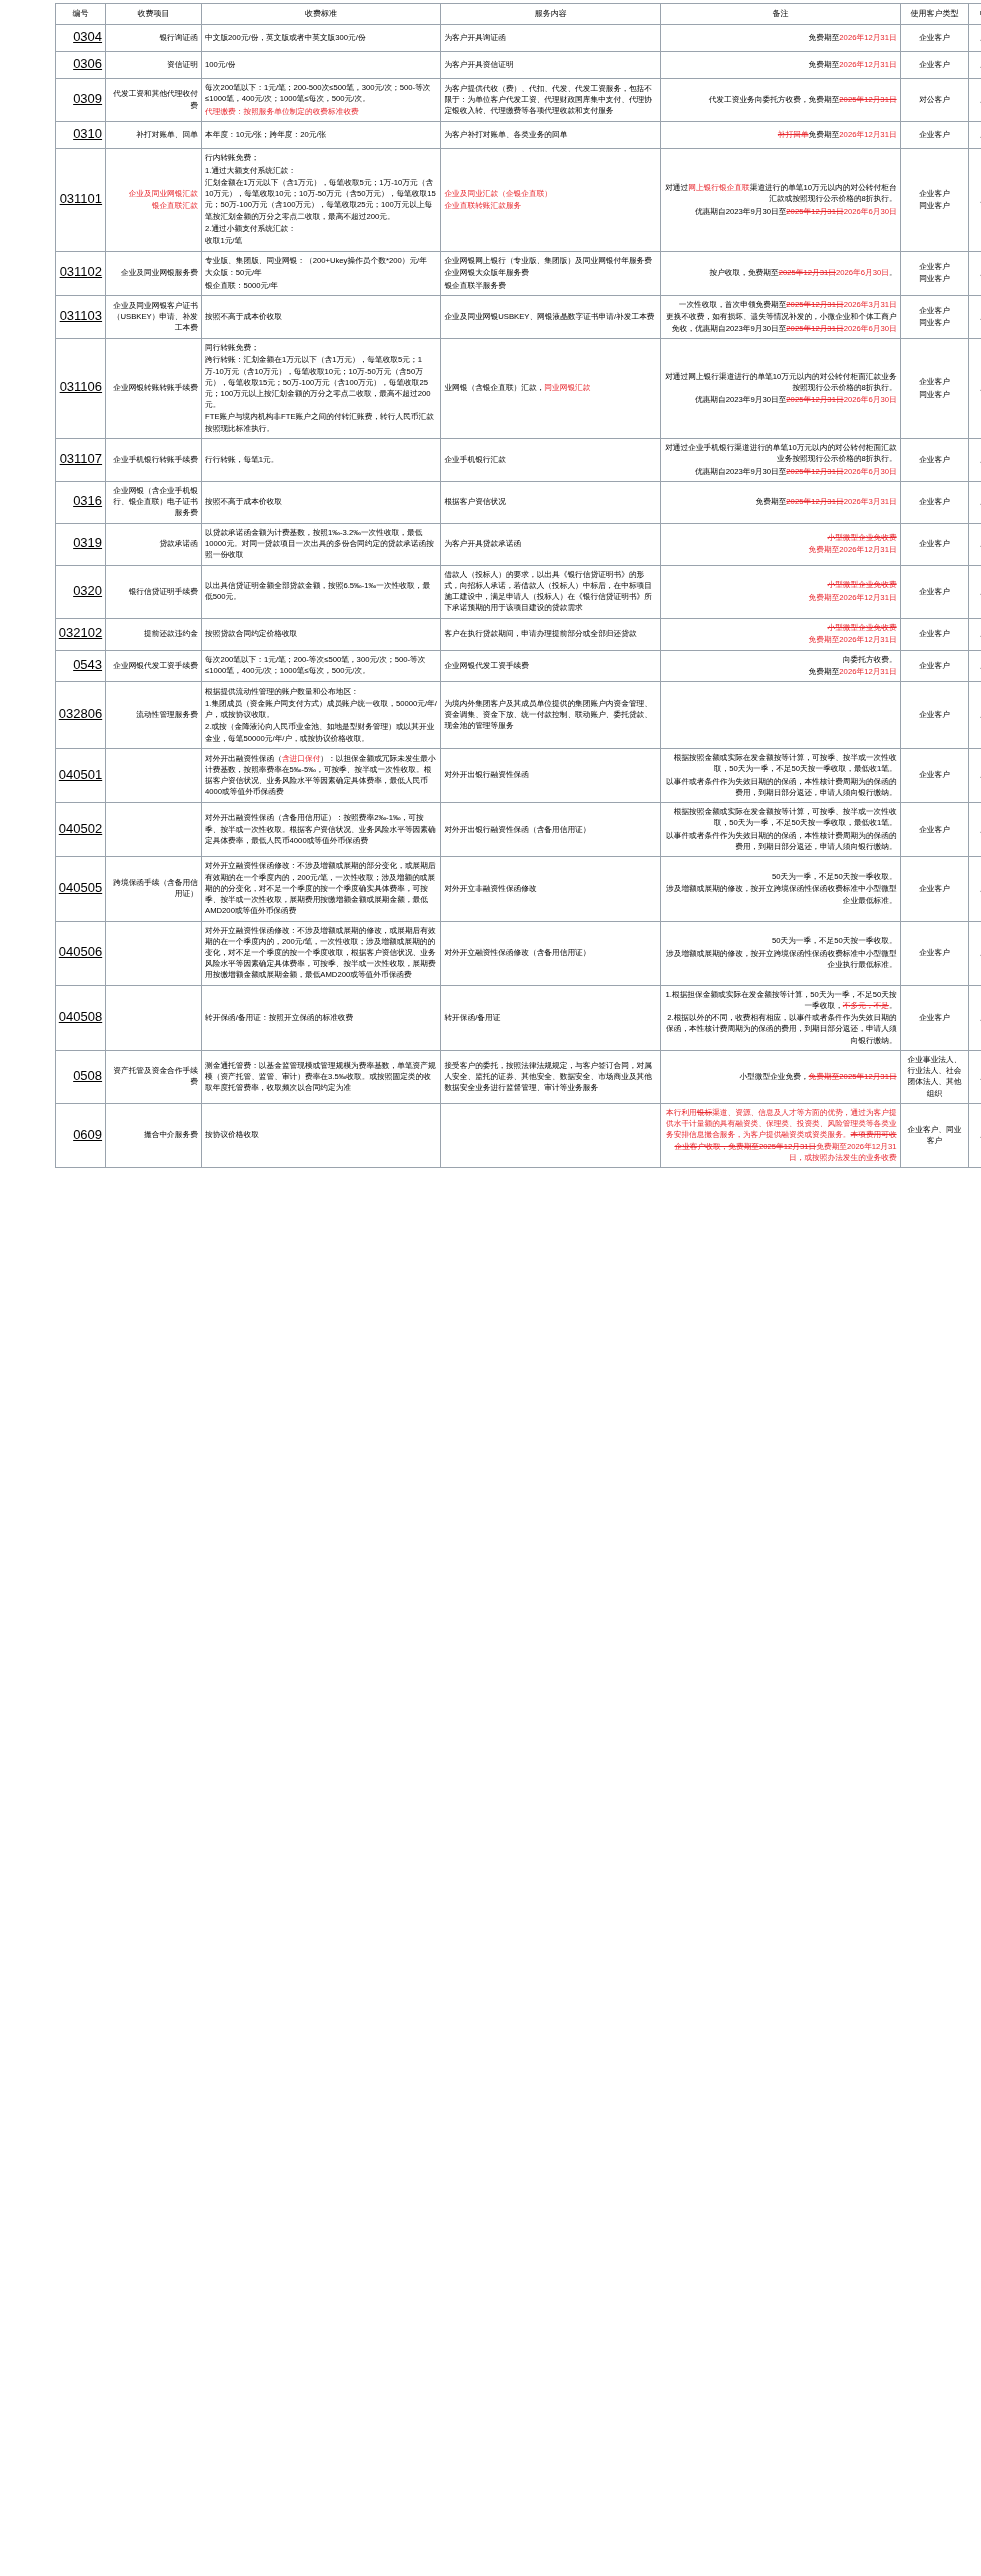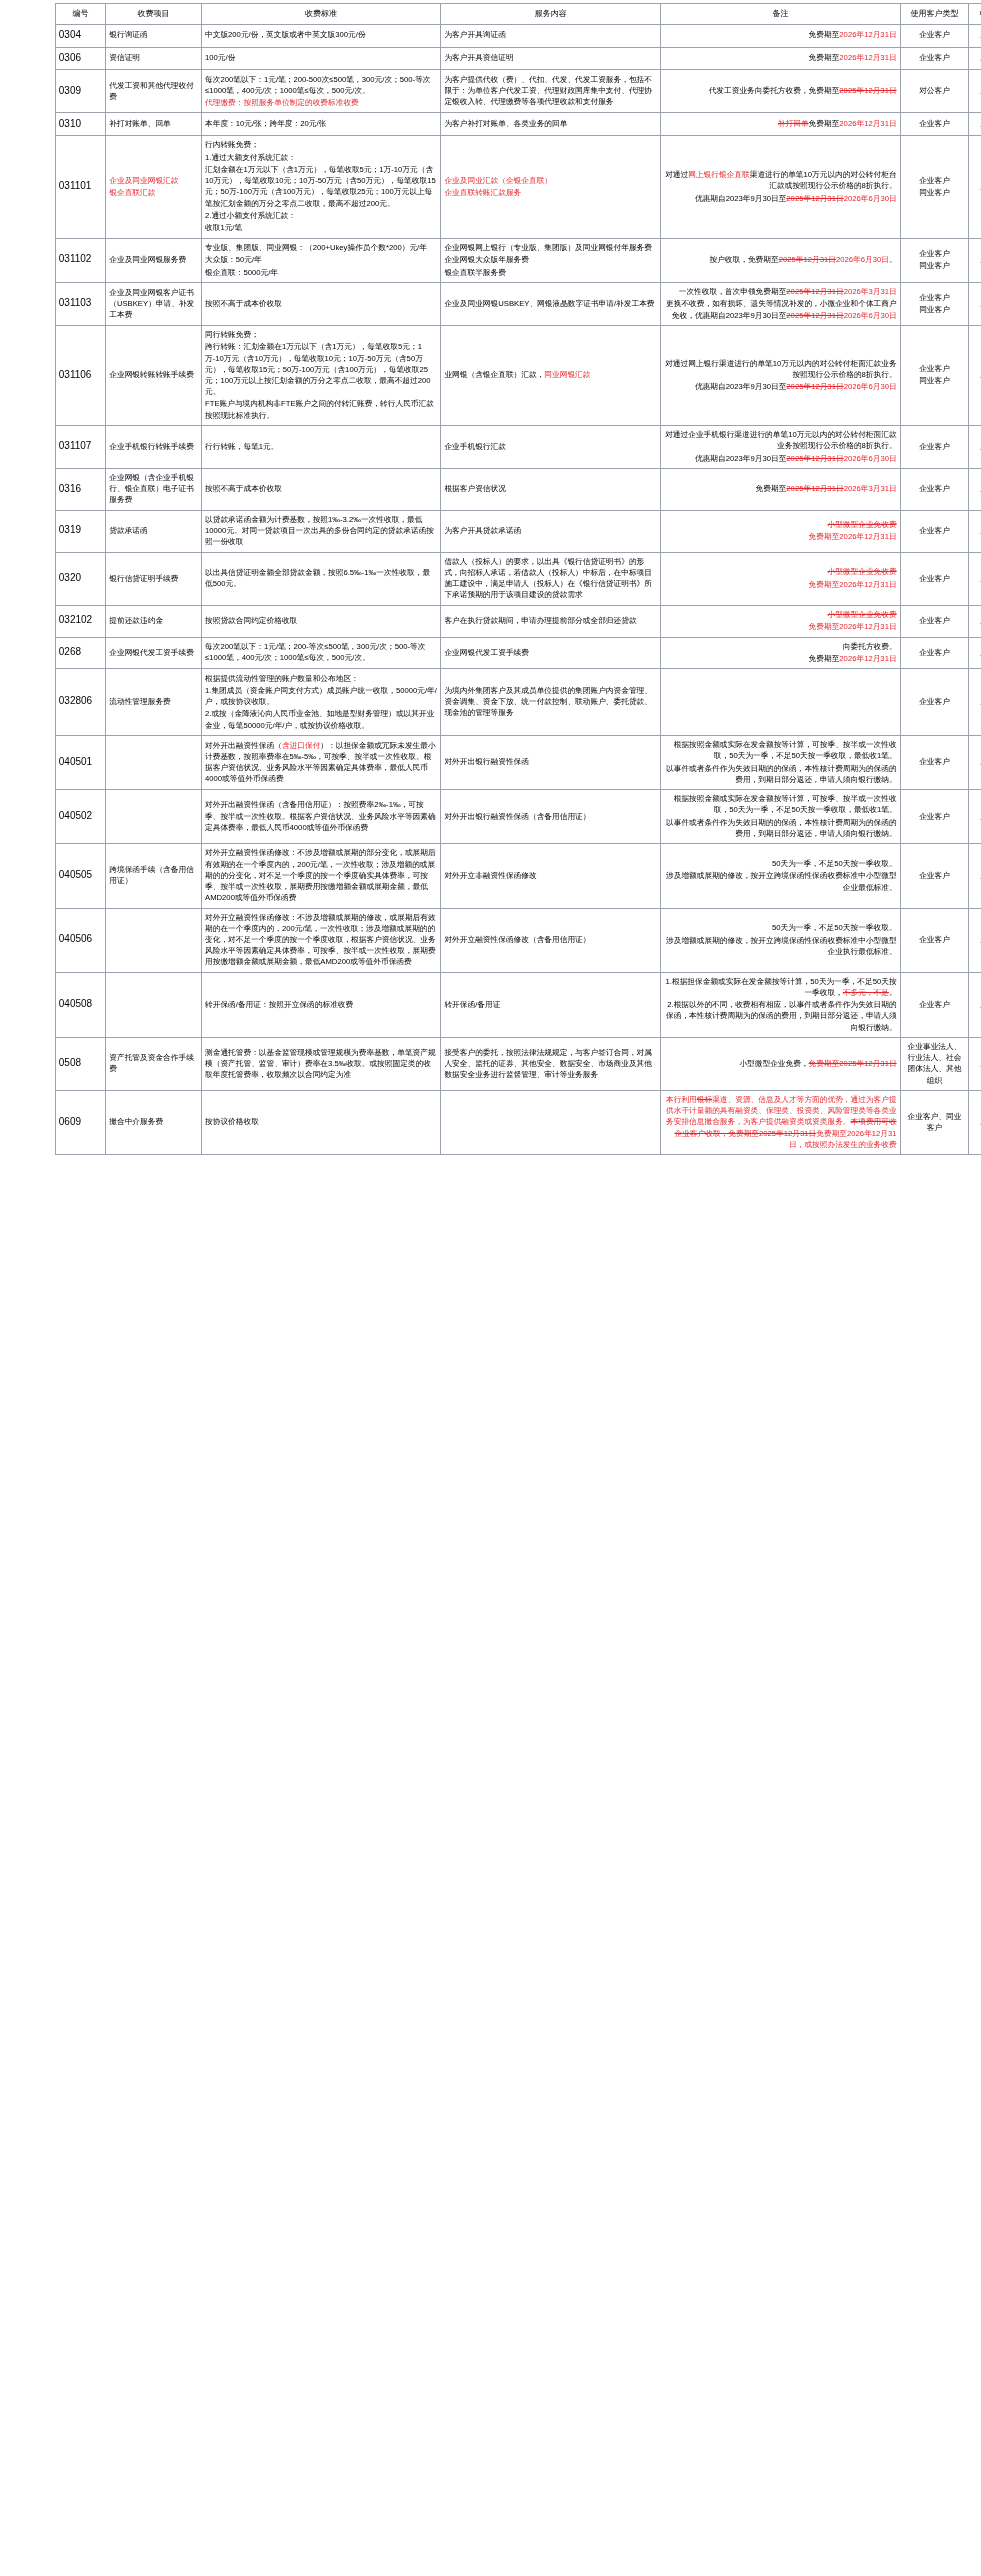--- a/index.html
+++ b/index.html
@@ -8,22 +8,22 @@
   table{border-collapse:collapse;width:969px;margin:2.5px 6.2px 12.3px 6.2px;table-layout:fixed;}
   th,td{border:0.6px solid #9aa3ad;vertical-align:middle;padding:3.1px 3.1px;font-size:7.7px;line-height:1.45;}
   thead th{background:#ffffff;text-align:center;font-weight:normal;font-size:8px;padding:4.3px 2.5px;}
   col.c-code{width:39px;}
   col.c-item{width:74px;}
   col.c-std{width:185px;}
   col.c-content{width:170px;}
   col.c-note{width:185px;}
   col.c-cust{width:53px;}
   col.c-auth{width:42px;}
-  td.code{text-align:left;font-size:10px;}
-  td.item{text-align:left;border-radius:6px;}
+  td.code{text-align:right;font-size:13px;text-decoration:underline;}
+  td.item{text-align:right;border-radius:6px;}
   td.std{text-align:left;}
   td.content{text-align:left;}
   td.note{text-align:right;}
   td.cust{text-align:center;}
   td.auth{text-align:center;}
   .red{color:#e8262d;}
   .rs{color:#e8262d;text-decoration:line-through;}
   .blk{color:#000;}
   p{margin:0 0 1.2px 0;}
 </style>
@@ -371,21 +371,21 @@
           </td>
           <td class="cust">
             <p>企业客户</p>
           </td>
           <td class="auth">
             <p>总行定价</p>
           </td>
         </tr>
         <tr>
           <td class="code">
-            <p>0268</p>
+            <p>0543</p>
           </td>
           <td class="item">
             <p>企业网银代发工资手续费</p>
           </td>
           <td class="std">
             <p>每次200笔以下：1元/笔；200-等次≤500笔，300元/次；500-等次≤1000笔，400元/次；1000笔≤每次，500元/次。</p>
           </td>
           <td class="content">
             <p>企业网银代发工资手续费</p>
           </td>

